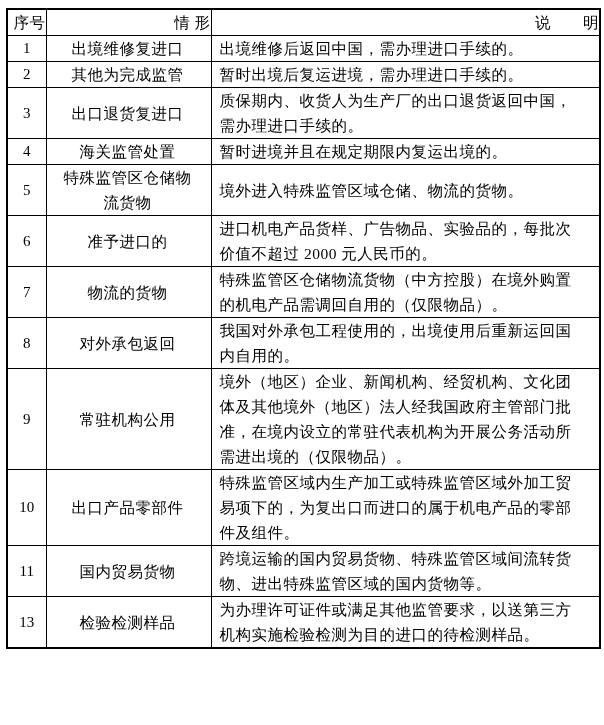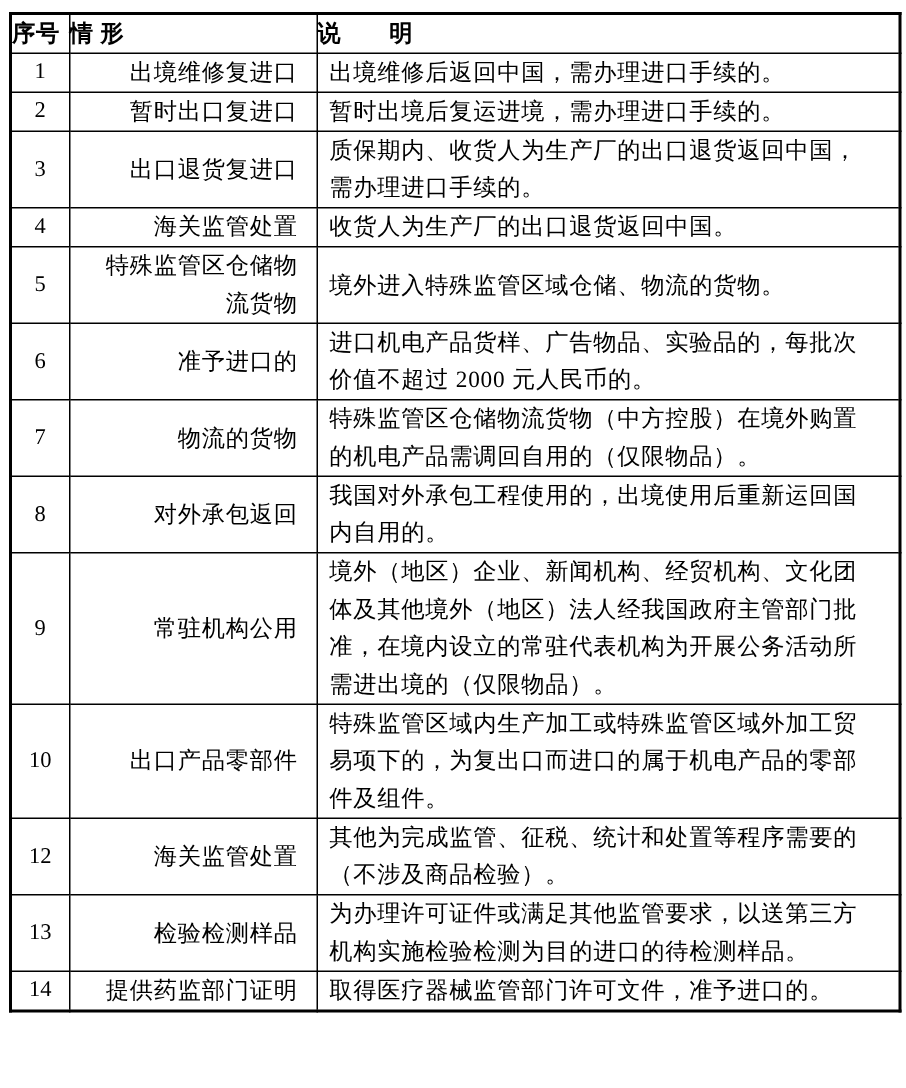--- a/index.html
+++ b/index.html
@@ -28,31 +28,31 @@
     border: 1px solid #000000;
     font-size: 15.5px;
     line-height: 25px;
     letter-spacing: 0.5px;
     padding: 0;
     vertical-align: middle;
     word-break: break-all;
     overflow-wrap: break-word;
   }
   .reg-table th {
-    font-weight: 700;
-    text-align: left;
+    font-weight: 400;
+    text-align: right;
     height: 25px;
   }
   .reg-table td.c-num {
     text-align: center;
     letter-spacing: 0;
     font-size: 15px;
   }
   .reg-table td.c-situation {
-    text-align: right;
+    text-align: center;
     padding: 0 12px 0 10px;
     font-family: Liberation Serif, serif;
   }
   .reg-table td.c-desc {
     text-align: left;
     padding: 0 16px 0 8px;
   }
   .reg-table tr {
     height: 25px;
   }
@@ -76,34 +76,34 @@
     </thead>
     <tbody id="table-body">
   <tr>
     <td class="c-num"><span>1</span></td>
     <td class="c-situation"><span>出境维修复进口</span></td>
     <td class="c-desc"><span>出境维修后返回中国，需办理进口手续的。</span></td>
   </tr>
 
   <tr>
     <td class="c-num"><span>2</span></td>
-    <td class="c-situation"><span>暂时出口复进口</span></td>
+    <td class="c-situation"><span>其他为完成监管</span></td>
     <td class="c-desc"><span>暂时出境后复运进境，需办理进口手续的。</span></td>
   </tr>
 
   <tr>
     <td class="c-num"><span>3</span></td>
     <td class="c-situation"><span>出口退货复进口</span></td>
     <td class="c-desc"><span>质保期内、收货人为生产厂的出口退货返回中国，需办理进口手续的。</span></td>
   </tr>
 
   <tr>
     <td class="c-num"><span>4</span></td>
     <td class="c-situation"><span>海关监管处置</span></td>
-    <td class="c-desc"><span>收货人为生产厂的出口退货返回中国。</span></td>
+    <td class="c-desc"><span>暂时进境并且在规定期限内复运出境的。</span></td>
   </tr>
 
   <tr>
     <td class="c-num"><span>5</span></td>
     <td class="c-situation"><span>特殊监管区仓储物流货物</span></td>
     <td class="c-desc"><span>境外进入特殊监管区域仓储、物流的货物。</span></td>
   </tr>
 
   <tr>
     <td class="c-num"><span>6</span></td>
@@ -128,33 +128,28 @@
     <td class="c-situation"><span>常驻机构公用</span></td>
     <td class="c-desc"><span>境外（地区）企业、新闻机构、经贸机构、文化团体及其他境外（地区）法人经我国政府主管部门批准，在境内设立的常驻代表机构为开展公务活动所需进出境的（仅限物品）。</span></td>
   </tr>
 
   <tr>
     <td class="c-num"><span>10</span></td>
     <td class="c-situation"><span>出口产品零部件</span></td>
     <td class="c-desc"><span>特殊监管区域内生产加工或特殊监管区域外加工贸易项下的，为复出口而进口的属于机电产品的零部件及组件。</span></td>
   </tr>
 
+  <tr>
+    <td class="c-num"><span>11</span></td>
+    <td class="c-situation"><span>国内贸易货物</span></td>
+    <td class="c-desc"><span>跨境运输的国内贸易货物、特殊监管区域间流转货物、进出特殊监管区域的国内货物等。</span></td>
+  </tr>
 
-  <tr>
-    <td class="c-num"><span>12</span></td>
-    <td class="c-situation"><span>海关监管处置</span></td>
-    <td class="c-desc"><span>其他为完成监管、征税、统计和处置等程序需要的（不涉及商品检验）。</span></td>
-  </tr>
 
   <tr>
     <td class="c-num"><span>13</span></td>
     <td class="c-situation"><span>检验检测样品</span></td>
     <td class="c-desc"><span>为办理许可证件或满足其他监管要求，以送第三方机构实施检验检测为目的进口的待检测样品。</span></td>
   </tr>
 
-  <tr>
-    <td class="c-num"><span>14</span></td>
-    <td class="c-situation"><span>提供药监部门证明</span></td>
-    <td class="c-desc"><span>取得医疗器械监管部门许可文件，准予进口的。</span></td>
-  </tr>
 </tbody>
   </table>
 </div>
 
 </body></html>

